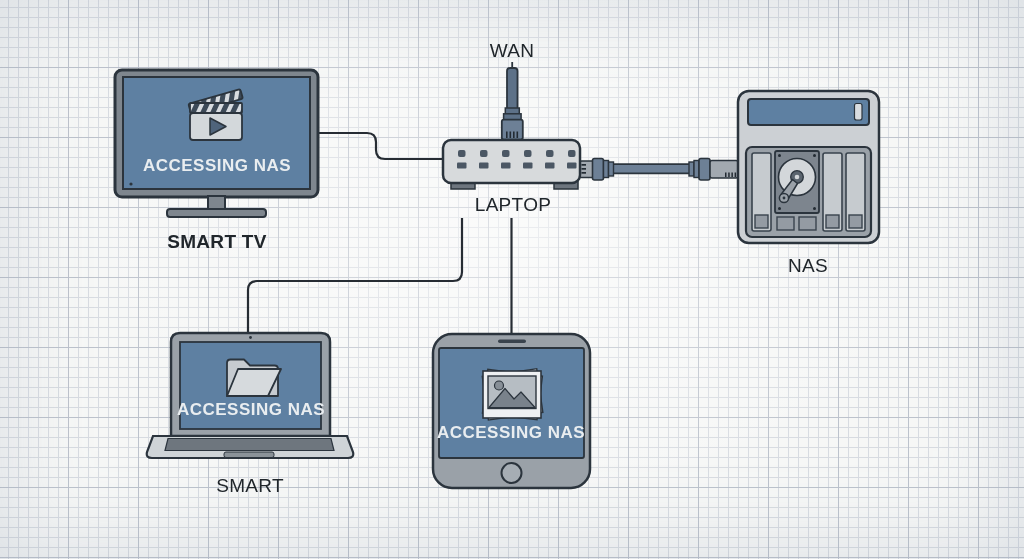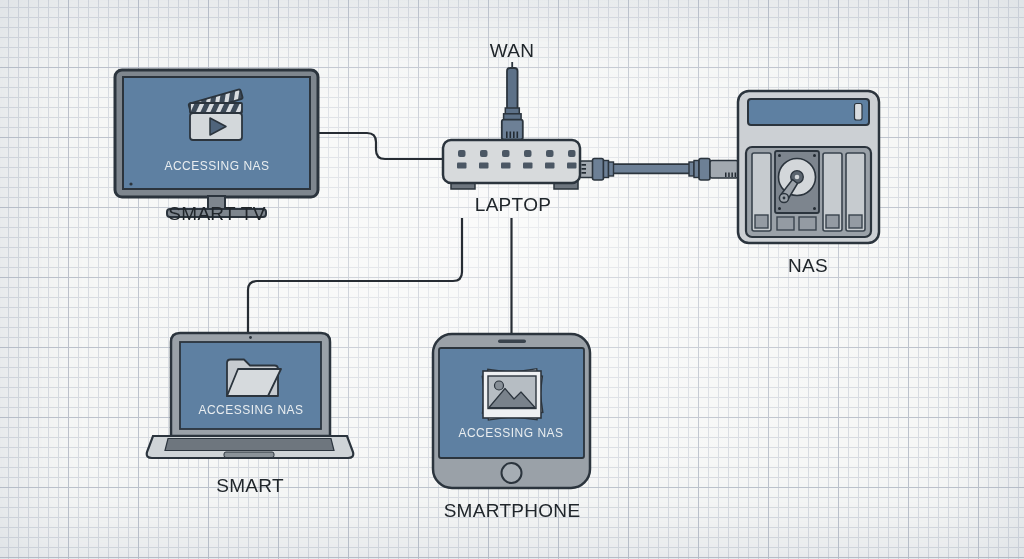--- a/index.html
+++ b/index.html
@@ -34,21 +34,21 @@
     box-shadow:inset 0 0 90px rgba(140,155,175,.28);
   }
   svg.art{position:absolute;left:0;top:0;z-index:1;}
   .overlay{position:absolute;inset:0;z-index:2;pointer-events:none;}
   .label{
     position:absolute;transform:translate(-50%,-50%);
     color:var(--label-text);font-size:19px;font-weight:500;letter-spacing:.3px;white-space:nowrap;
   }
   .screen-caption{
     position:absolute;transform:translate(-50%,-50%);
-    color:var(--screen-text);font-size:12px;font-weight:400;letter-spacing:.5px;white-space:nowrap;
+    color:var(--screen-text);font-size:17px;font-weight:700;letter-spacing:.5px;white-space:nowrap;
   }
   
   .fill-screen{fill:var(--screen-blue);}
   .conn{stroke:var(--line-dark);stroke-width:2.2;fill:none;}
 </style>
 </head>
 <body>
 
 <div class="stage">
 
@@ -201,24 +201,23 @@
         <rect x="483" y="371" width="58" height="47" fill="#EEF0F2" stroke="#2B343D" stroke-width="1.6"></rect>
         <rect x="488" y="376" width="48" height="32.5" fill="#B6BDC3" stroke="#2B343D" stroke-width="1.4"></rect>
         <circle cx="499" cy="385.5" r="4.5" fill="#878F97" stroke="#2B343D" stroke-width="1.2"></circle>
         <path d="M489,407.5 L505,388.5 L514,399 L521,392 L535,407.5 Z" fill="#79828B" stroke="#2B343D" stroke-width="1.2" stroke-linejoin="round"></path>
       </g>
     </g>
   </svg>
 
   <div class="overlay">
     <div class="label" style="left:512px;top:51px;">WAN</div>
-    <div class="label" style="left:217px;top:214px;">SMART TV</div>
+    <div class="label" style="left:217px;top:242px;font-weight:bold;">SMART TV</div>
     <div class="label" style="left:513px;top:205px;">LAPTOP</div>
     <div class="label" style="left:808px;top:266px;">NAS</div>
     <div class="label" style="left:250px;top:486px;">SMART</div>
-    <div class="label" style="left:512px;top:511px;">SMARTPHONE</div>
 
     <div class="screen-caption" style="left:217px;top:166px;">ACCESSING NAS</div>
     <div class="screen-caption" style="left:251px;top:410px;">ACCESSING NAS</div>
     <div class="screen-caption" style="left:511px;top:433px;">ACCESSING NAS</div>
   </div>
 
 </div>
 
 </body></html>

